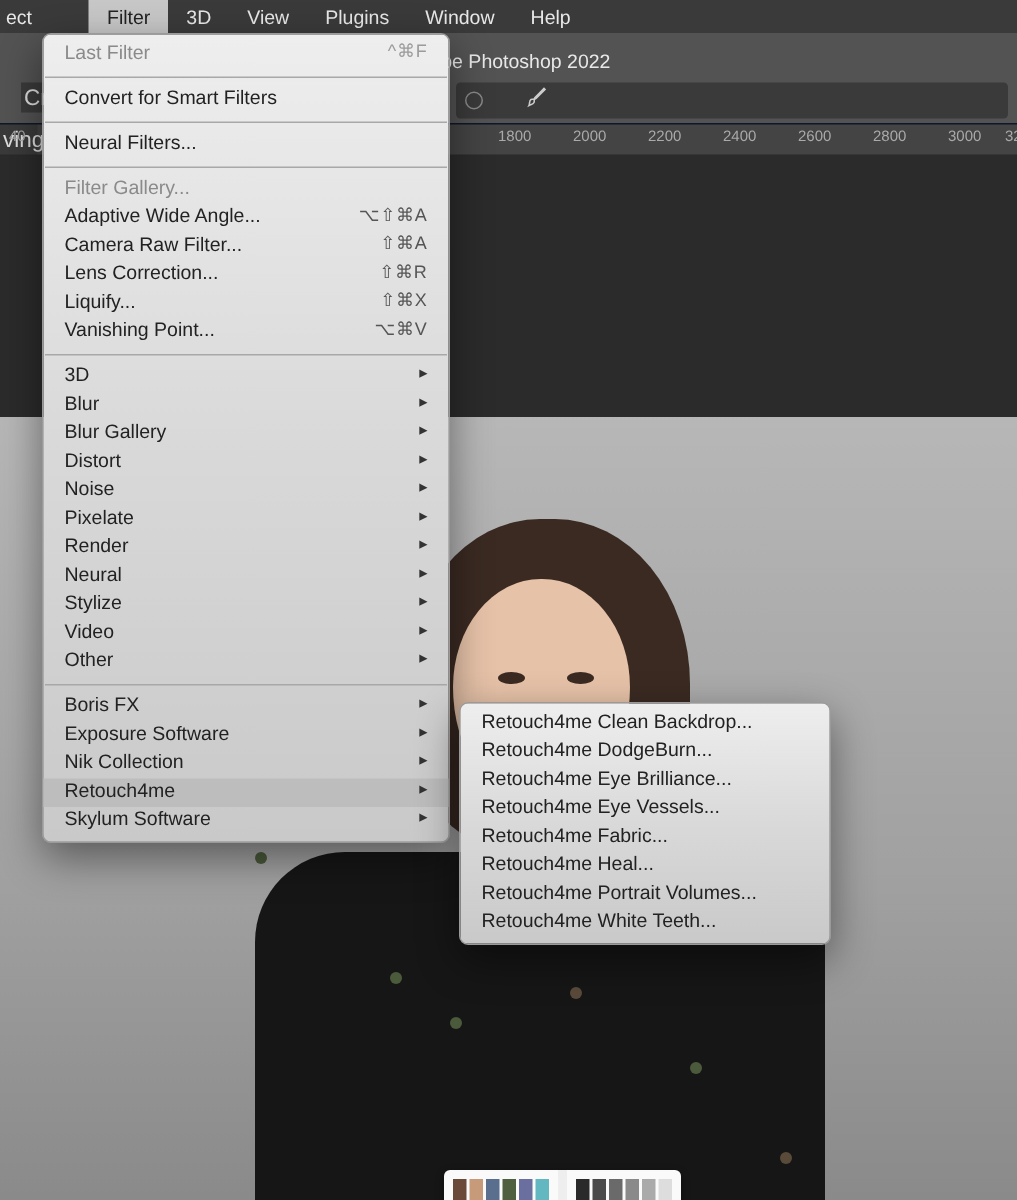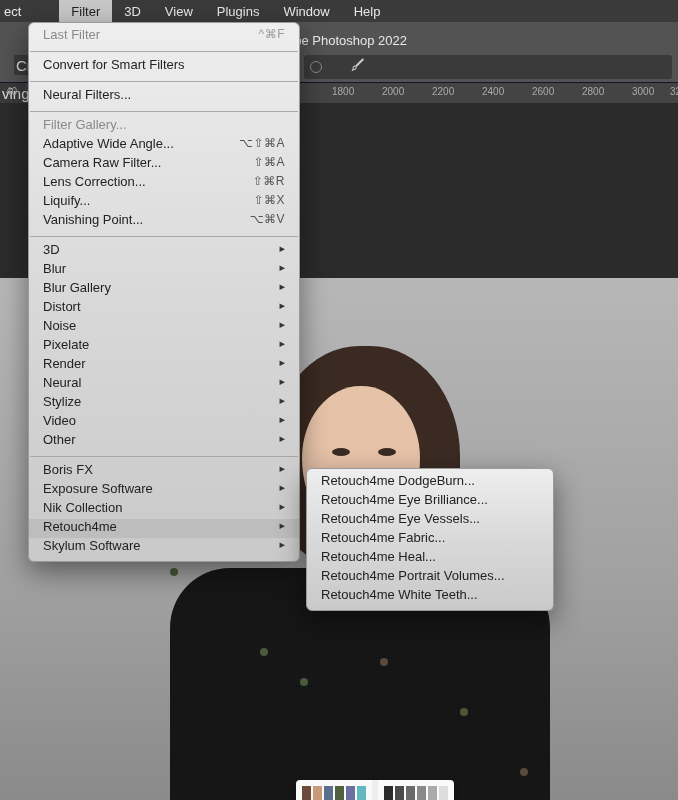--- a/index.html
+++ b/index.html
@@ -248,20 +248,23 @@
       <span class="arrow">▸</span>
     </div>
     <div class="row">
       <span>Skylum Software</span>
       <span class="arrow">▸</span>
     </div>
   </div>
 
 <div class="menu sub-menu" id="sub-menu">
     <div class="row">
+      <span>Retouch4me Clean Backdrop...</span>
+    </div>
+    <div class="row">
       <span>Retouch4me DodgeBurn...</span>
     </div>
     <div class="row">
       <span>Retouch4me Eye Brilliance...</span>
     </div>
     <div class="row">
       <span>Retouch4me Eye Vessels...</span>
     </div>
     <div class="row">
       <span>Retouch4me Fabric...</span>

